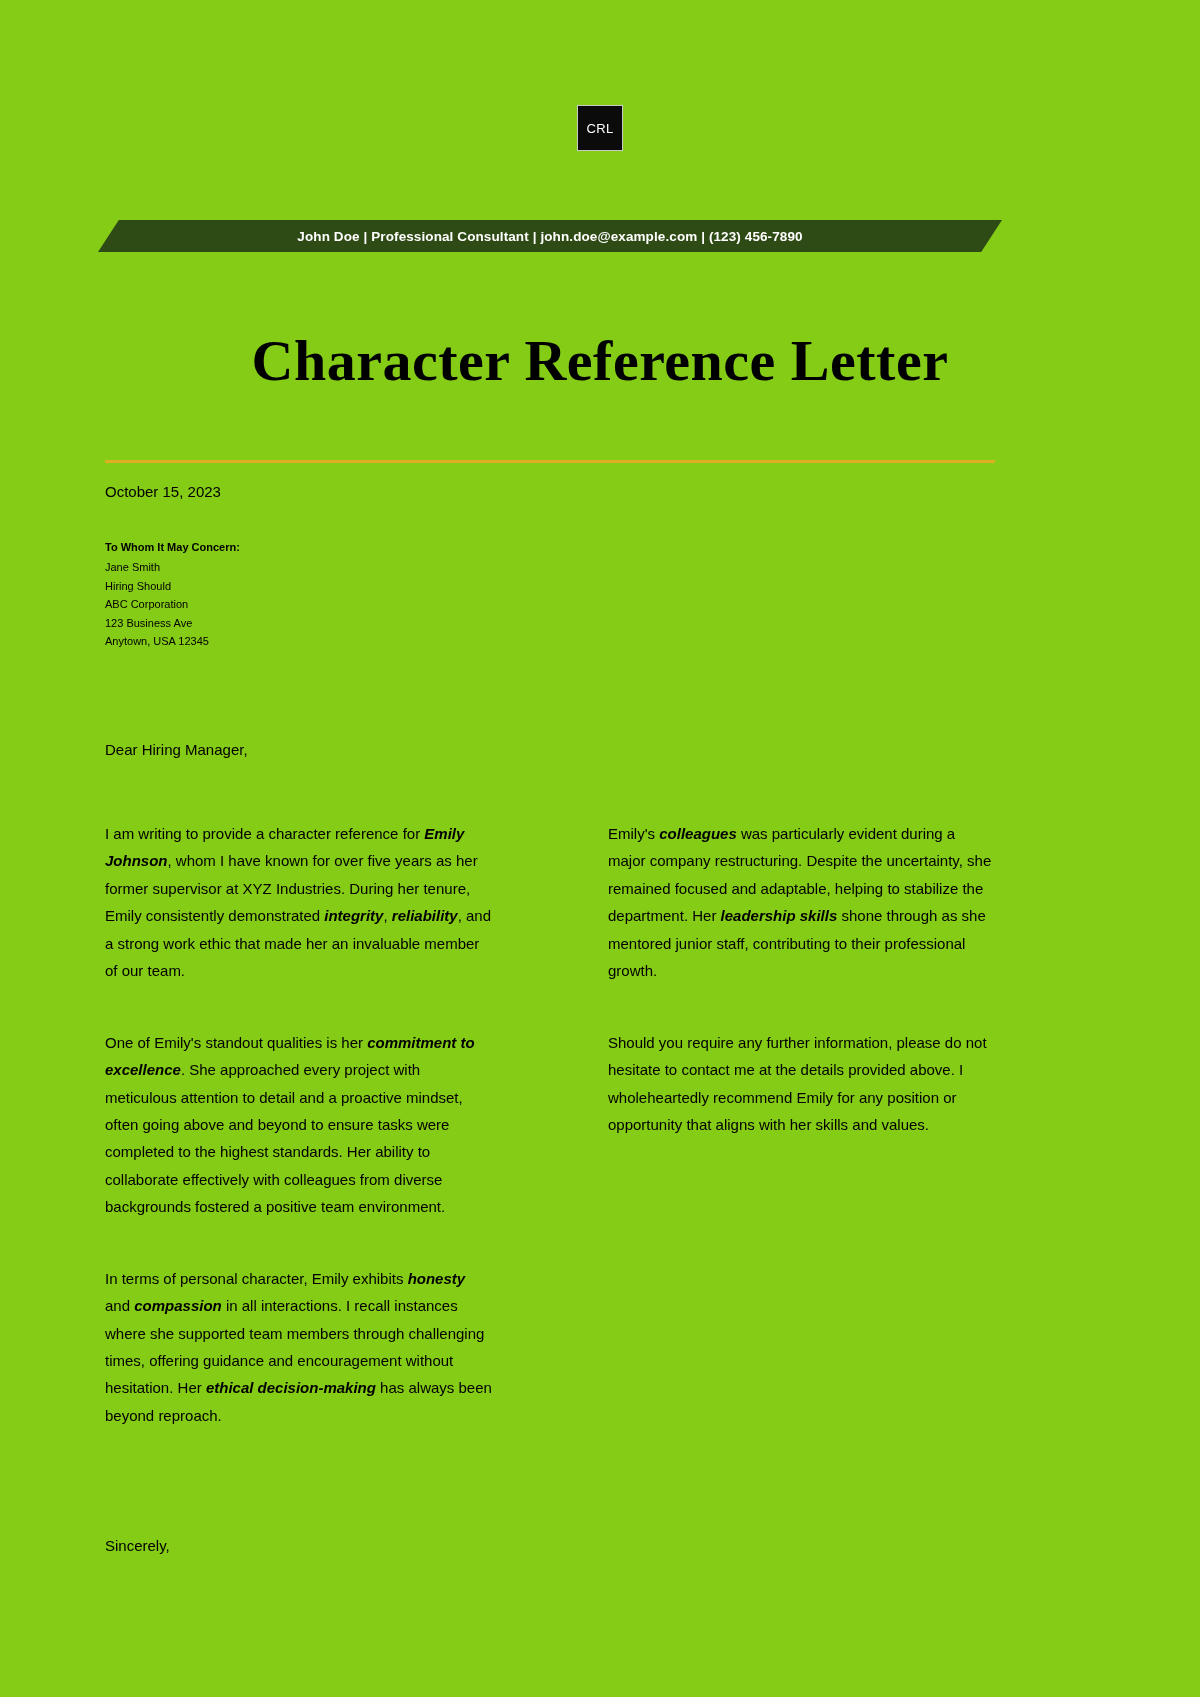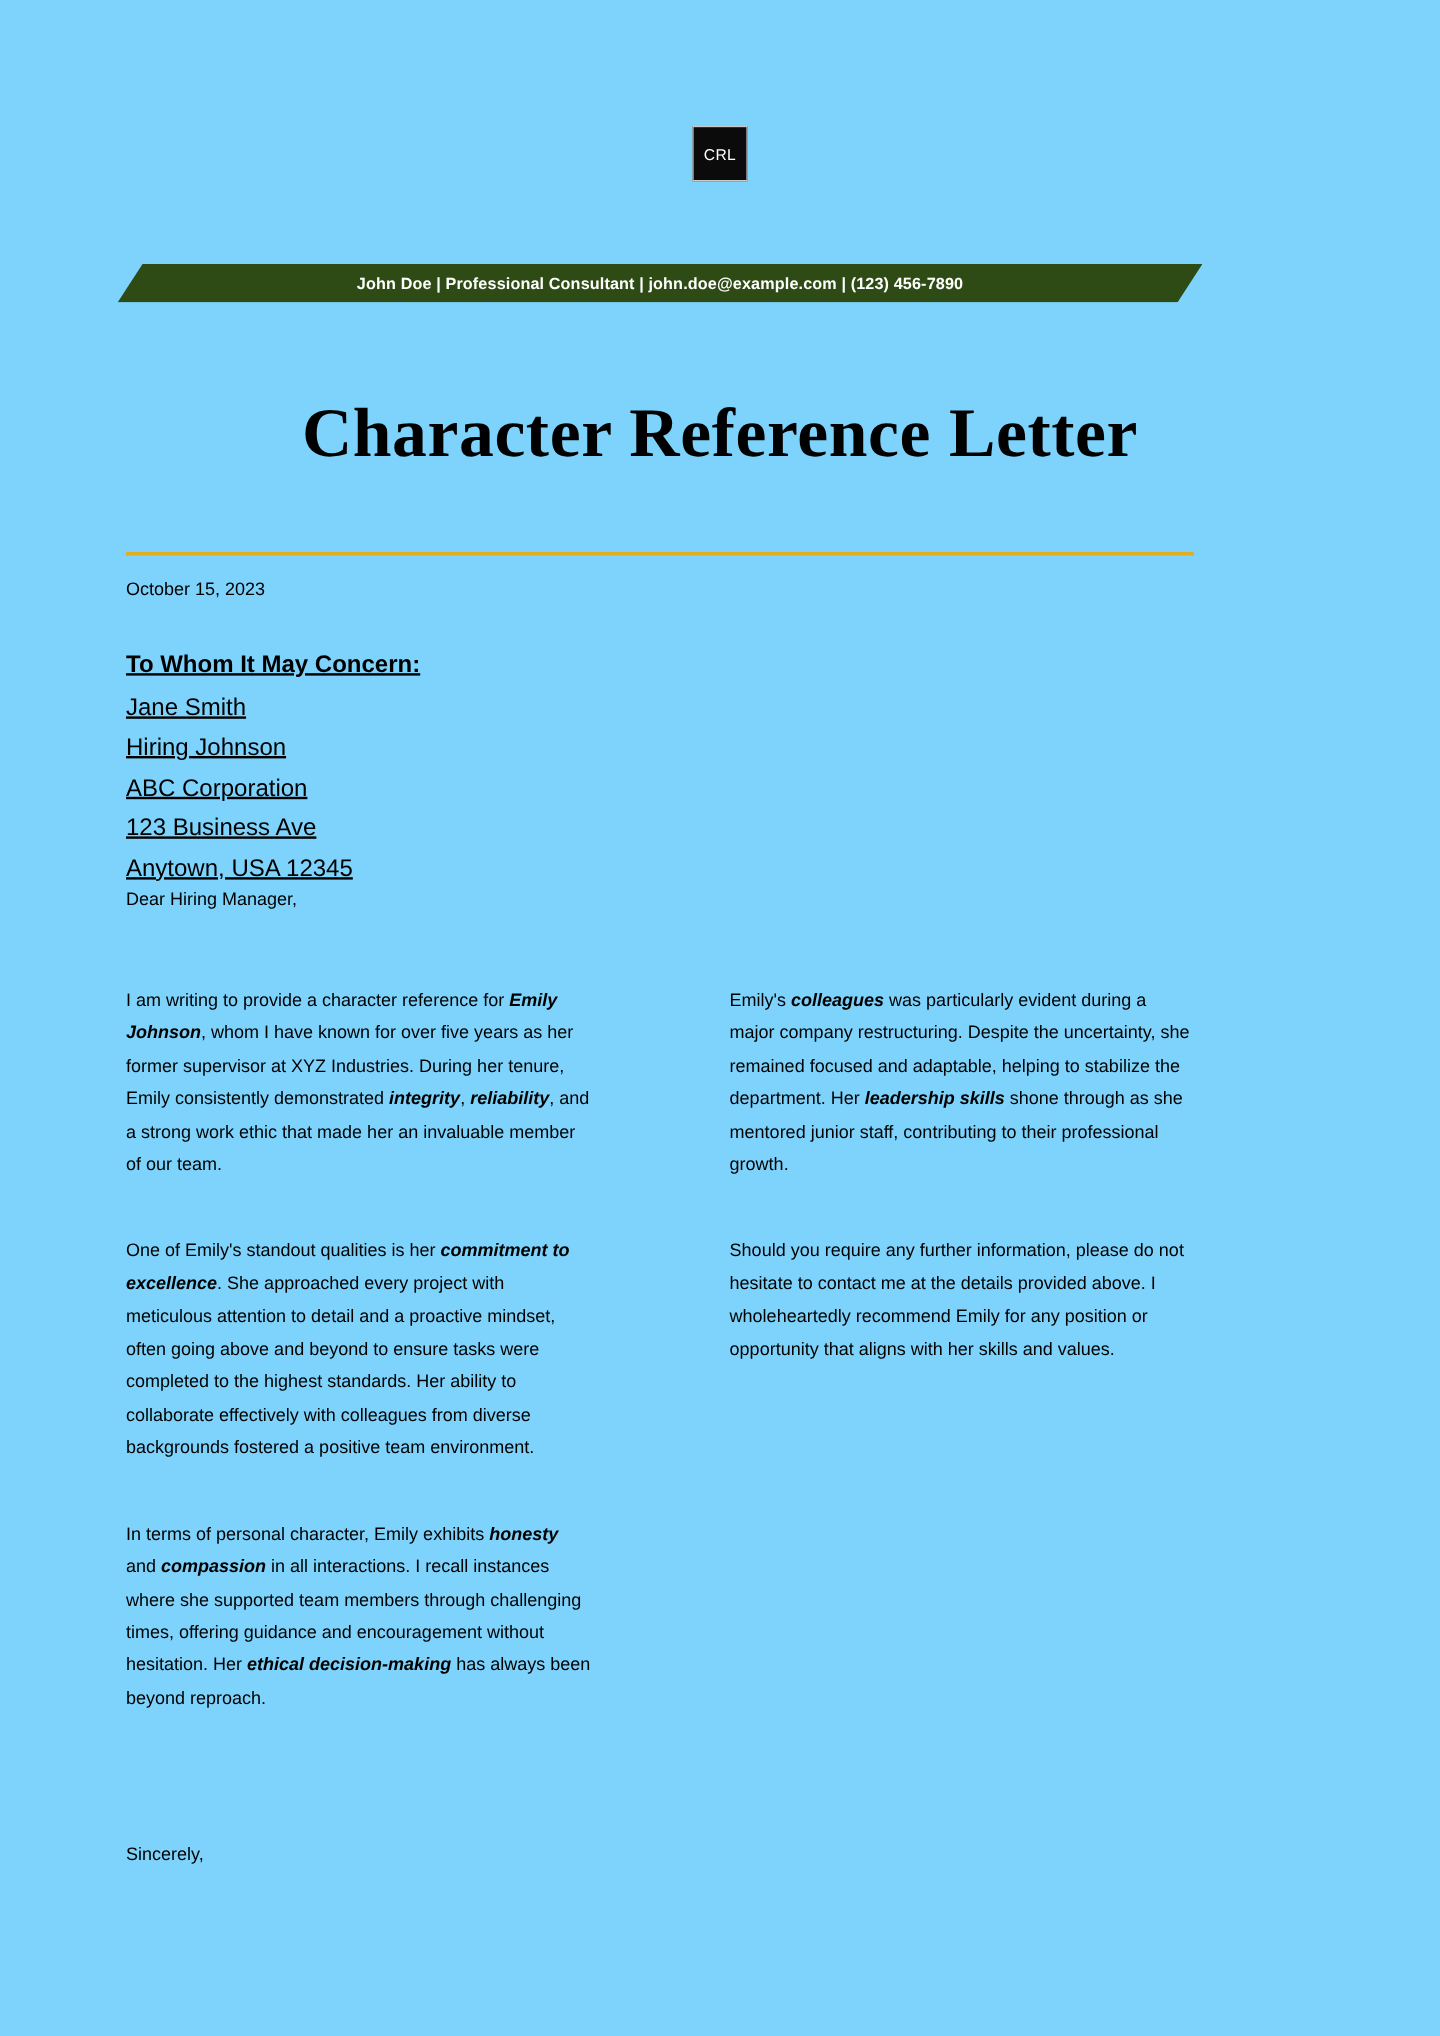--- a/index.html
+++ b/index.html
@@ -14,21 +14,21 @@
     position: relative;
     font-family: "Liberation Sans", sans-serif;
     color: #000000;
     overflow: hidden;
   }
 
   .page {
     position: relative;
     width: 1200px;
     height: 1697px;
-    background: #7dd3fc;
+    background: #84cc16;
   }
 
   
   .logo-wrap {
     position: absolute;
     top: 105px;
     left: 0;
     width: 1200px;
     display: flex;
     justify-content: center;
@@ -105,24 +105,23 @@
     left: 105px;
     font-size: 15px;
     line-height: 1.55;
     color: #000;
   }
 
   .recipient {
     position: absolute;
     top: 538px;
     left: 105px;
-    font-size: 20px;
+    font-size: 11px;
     line-height: 1.68;
     color: #000;
-    text-decoration: underline;
   }
   .recipient .salute-bold {
     font-weight: 700;
     display: block;
     margin-bottom: 2px;
   }
   .recipient .addr-line { display: block; }
 
   .greeting {
     position: absolute;
@@ -185,21 +184,21 @@
 
   <div class="doc-title">Character Reference Letter</div>
 
   <div class="gold-rule"></div>
 
   <div class="letter-date">October 15, 2023</div>
 
   <div class="recipient">
     <span class="salute-bold">To Whom It May Concern:</span>
     <span class="addr-line">Jane Smith</span>
-    <span class="addr-line">Hiring Johnson</span>
+    <span class="addr-line">Hiring Should</span>
     <span class="addr-line">ABC Corporation</span>
     <span class="addr-line">123 Business Ave</span>
     <span class="addr-line">Anytown, USA 12345</span>
   </div>
 
   <div class="greeting">Dear Hiring Manager,</div>
 
   <div class="body-cols">
     <div class="col">
       <p class="para">I am writing to provide a character reference for <b>Emily Johnson</b>, whom I have known for over five years as her former supervisor at XYZ Industries. During her tenure, Emily consistently demonstrated <b>integrity</b>, <b>reliability</b>, and a strong work ethic that made her an invaluable member of our team.</p>

